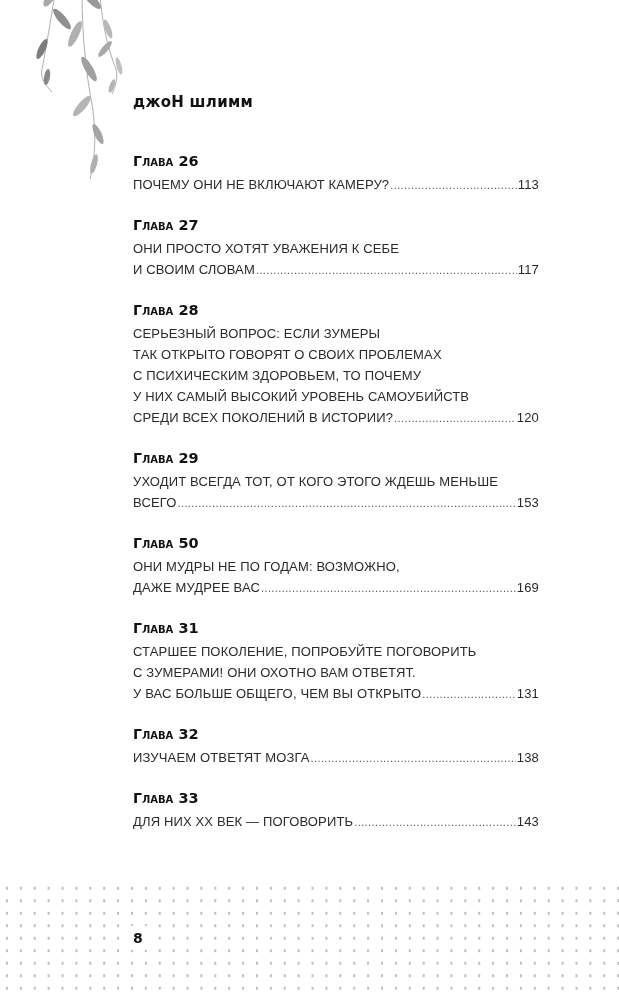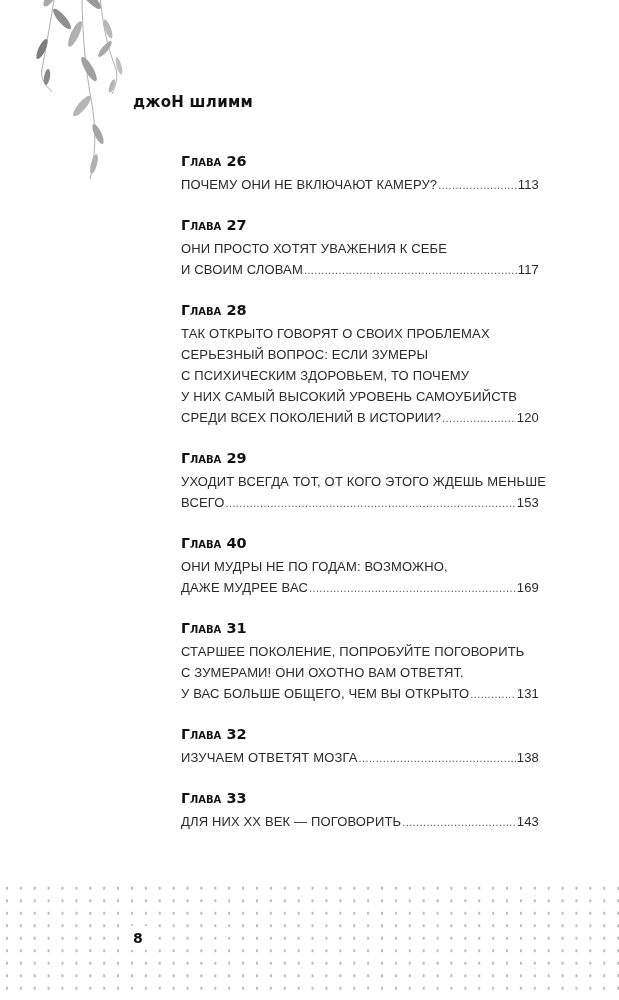--- a/index.html
+++ b/index.html
@@ -2,21 +2,21 @@
 <html><head>
 <meta charset="utf-8">
 <style>
   html, body { margin: 0; padding: 0; background: #ffffff; }
   body { width: 619px; height: 1000px; position: relative; overflow: hidden;
          font-family: "Liberation Sans", sans-serif; color: #1a1a1a; }
   .vine { position: absolute; left: 20px; top: -6px; width: 120px; height: 190px; }
   .author { position: absolute; left: 133px; top: 92px; font-family: "DejaVu Sans", sans-serif;
             font-weight: bold; font-size: 15px; letter-spacing: 0.3px; color: #111; line-height: 20px; }
   .toc { position: absolute; left: 133px; top: 152px; width: 406px; }
-  .chapter { margin-bottom: 21px; margin-left: 48px; }
+  .chapter { margin-bottom: 21px; }
   .ch-head { font-family: "DejaVu Sans", sans-serif; font-size: 14.5px; color: #111;
              height: 18px; line-height: 18px; margin-bottom: 4px; font-weight: 600; }
   .ch-head .word { font-variant: small-caps; font-size: 14px; }
   .line { font-size: 13px; line-height: 21px; height: 21px; color: #2a2a2a; letter-spacing: 0.15px;
           white-space: nowrap; }
   .line.last { display: flex; align-items: baseline; }
   .line.last .t { flex: 0 0 auto; }
   .line.last .dots { flex: 1 1 auto; overflow: hidden; white-space: nowrap; color: #555;
                      margin: 0 1px; letter-spacing: 0.4px; font-size: 11px; }
   .line.last .dots::before { content: "................................................................................................................................................................"; }
@@ -70,41 +70,41 @@
       <div class="ch-head"><span class="word">Глава</span> <span>27</span></div>
       <div class="line"><span class="t">ОНИ ПРОСТО ХОТЯТ УВАЖЕНИЯ К СЕБЕ</span></div>
       <div class="line last">
         <span class="t">И СВОИМ СЛОВАМ</span>
         <span class="dots"></span>
         <span class="pg">117</span>
       </div>
     </div>
     <div class="chapter">
       <div class="ch-head"><span class="word">Глава</span> <span>28</span></div>
+      <div class="line"><span class="t">СЕРЬЕЗНЫЙ ВОПРОС: ЕСЛИ ЗУМЕРЫ</span></div>
       <div class="line"><span class="t">ТАК ОТКРЫТО ГОВОРЯТ О СВОИХ ПРОБЛЕМАХ</span></div>
-      <div class="line"><span class="t">СЕРЬЕЗНЫЙ ВОПРОС: ЕСЛИ ЗУМЕРЫ</span></div>
       <div class="line"><span class="t">С ПСИХИЧЕСКИМ ЗДОРОВЬЕМ, ТО ПОЧЕМУ</span></div>
       <div class="line"><span class="t">У НИХ САМЫЙ ВЫСОКИЙ УРОВЕНЬ САМОУБИЙСТВ</span></div>
       <div class="line last">
         <span class="t">СРЕДИ ВСЕХ ПОКОЛЕНИЙ В ИСТОРИИ?</span>
         <span class="dots"></span>
         <span class="pg">120</span>
       </div>
     </div>
     <div class="chapter">
       <div class="ch-head"><span class="word">Глава</span> <span>29</span></div>
       <div class="line"><span class="t">УХОДИТ ВСЕГДА ТОТ, ОТ КОГО ЭТОГО ЖДЕШЬ МЕНЬШЕ</span></div>
       <div class="line last">
         <span class="t">ВСЕГО</span>
         <span class="dots"></span>
         <span class="pg">153</span>
       </div>
     </div>
     <div class="chapter">
-      <div class="ch-head"><span class="word">Глава</span> <span>40</span></div>
+      <div class="ch-head"><span class="word">Глава</span> <span>50</span></div>
       <div class="line"><span class="t">ОНИ МУДРЫ НЕ ПО ГОДАМ: ВОЗМОЖНО,</span></div>
       <div class="line last">
         <span class="t">ДАЖЕ МУДРЕЕ ВАС</span>
         <span class="dots"></span>
         <span class="pg">169</span>
       </div>
     </div>
     <div class="chapter">
       <div class="ch-head"><span class="word">Глава</span> <span>31</span></div>
       <div class="line"><span class="t">СТАРШЕЕ ПОКОЛЕНИЕ, ПОПРОБУЙТЕ ПОГОВОРИТЬ</span></div>

